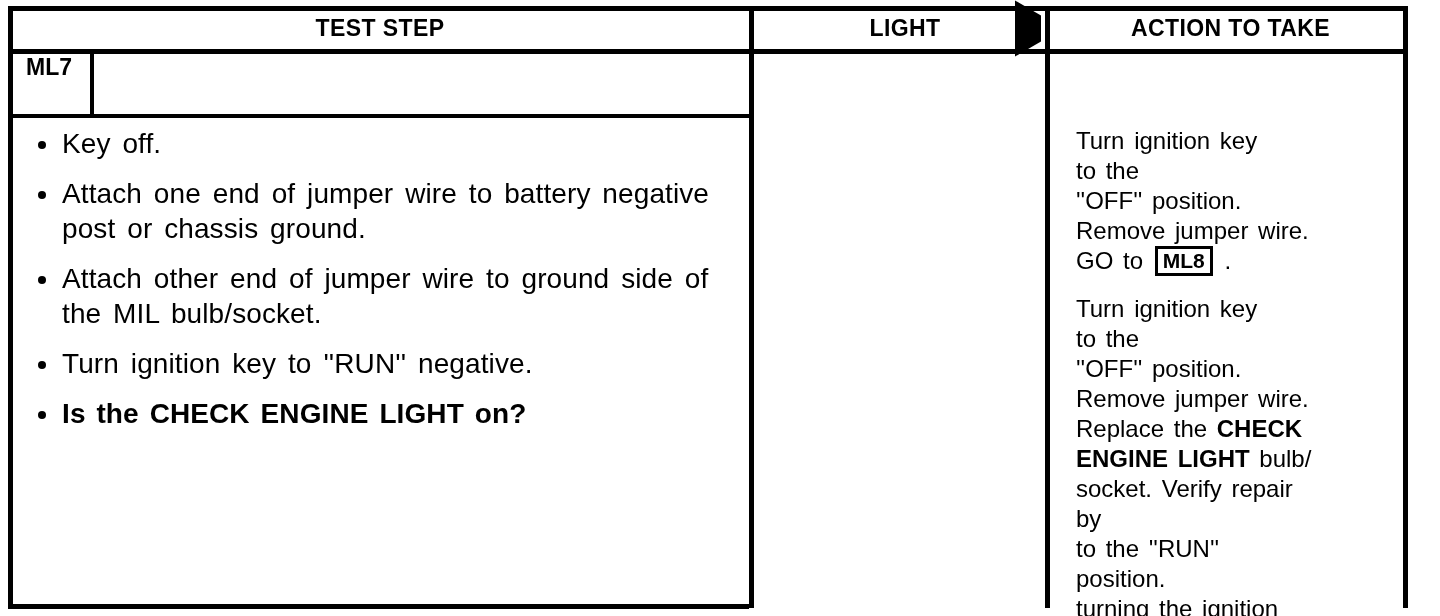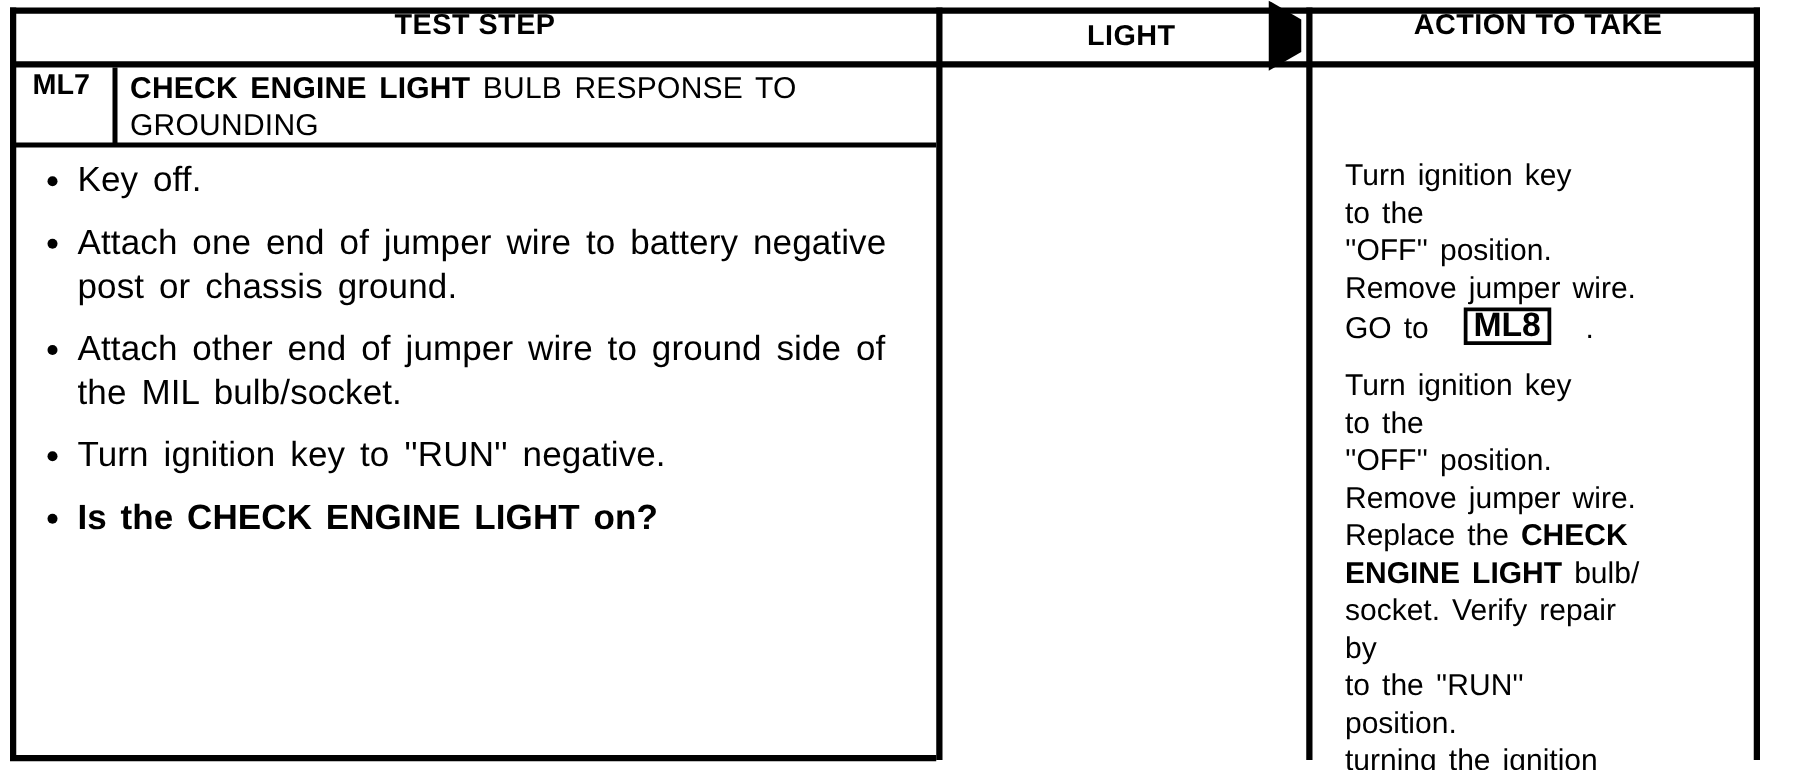--- a/index.html
+++ b/index.html
@@ -42,20 +42,21 @@
     top: 6px;
     width: 1400px;
     height: 45px;
     box-sizing: border-box;
   }
   .header-cell {
     position: absolute;
     top: 0;
     height: 45px;
     display: flex;
+    align-items: center;
     justify-content: center;
     font-weight: bold;
     font-size: 23px;
     letter-spacing: 0.4px;
   }
   .hc-teststep { left: 0;    width: 744px; }
   .hc-result   { left: 749px; width: 296px; }
   .hc-action   { left: 1050px; width: 345px; }
 
   .hc-result .hdr-inner {
@@ -221,24 +222,24 @@
   }
   .ab-yes { top: 126px; }
   .ab-no  { top: 294px; }
   .action-block .line { white-space: nowrap; }
   .action-block .b { font-weight: bold; }
 
   .code-box {
     display: inline-block;
     border: 3px solid #000;
     font-weight: bold;
-    font-size: 27px;
+    font-size: 21px;
     line-height: 21px;
     padding: 1px 5px 2px 5px;
-    margin: 0 18px;
+    margin: 0 2px;
     vertical-align: 1px;
   }
 
   .justify-two {
     display: flex;
     justify-content: space-between;
     width: 318px;
     flex-direction: column;
   }
 </style>
@@ -271,27 +272,20 @@
 
     <div class="header-cell hc-action">
       <span>ACTION TO TAKE</span>
     </div>
   </div>
 
   <div class="step-code">
     <span>ML7</span>
   </div>
 
-  <div class="step-title">
-    <span class="b">CHECK</span>
-    <span class="b">ENGINE LIGHT</span>
-    <span>BULB  RESPONSE  TO</span>
-    <br>
-    <span>GROUNDING</span>
-  </div>
 
   <div class="steps">
 
     <div class="step-item">
       <span class="dot"></span>
       <span>Key off.</span>
     </div>
 
     <div class="step-item">
       <span class="dot"></span>

